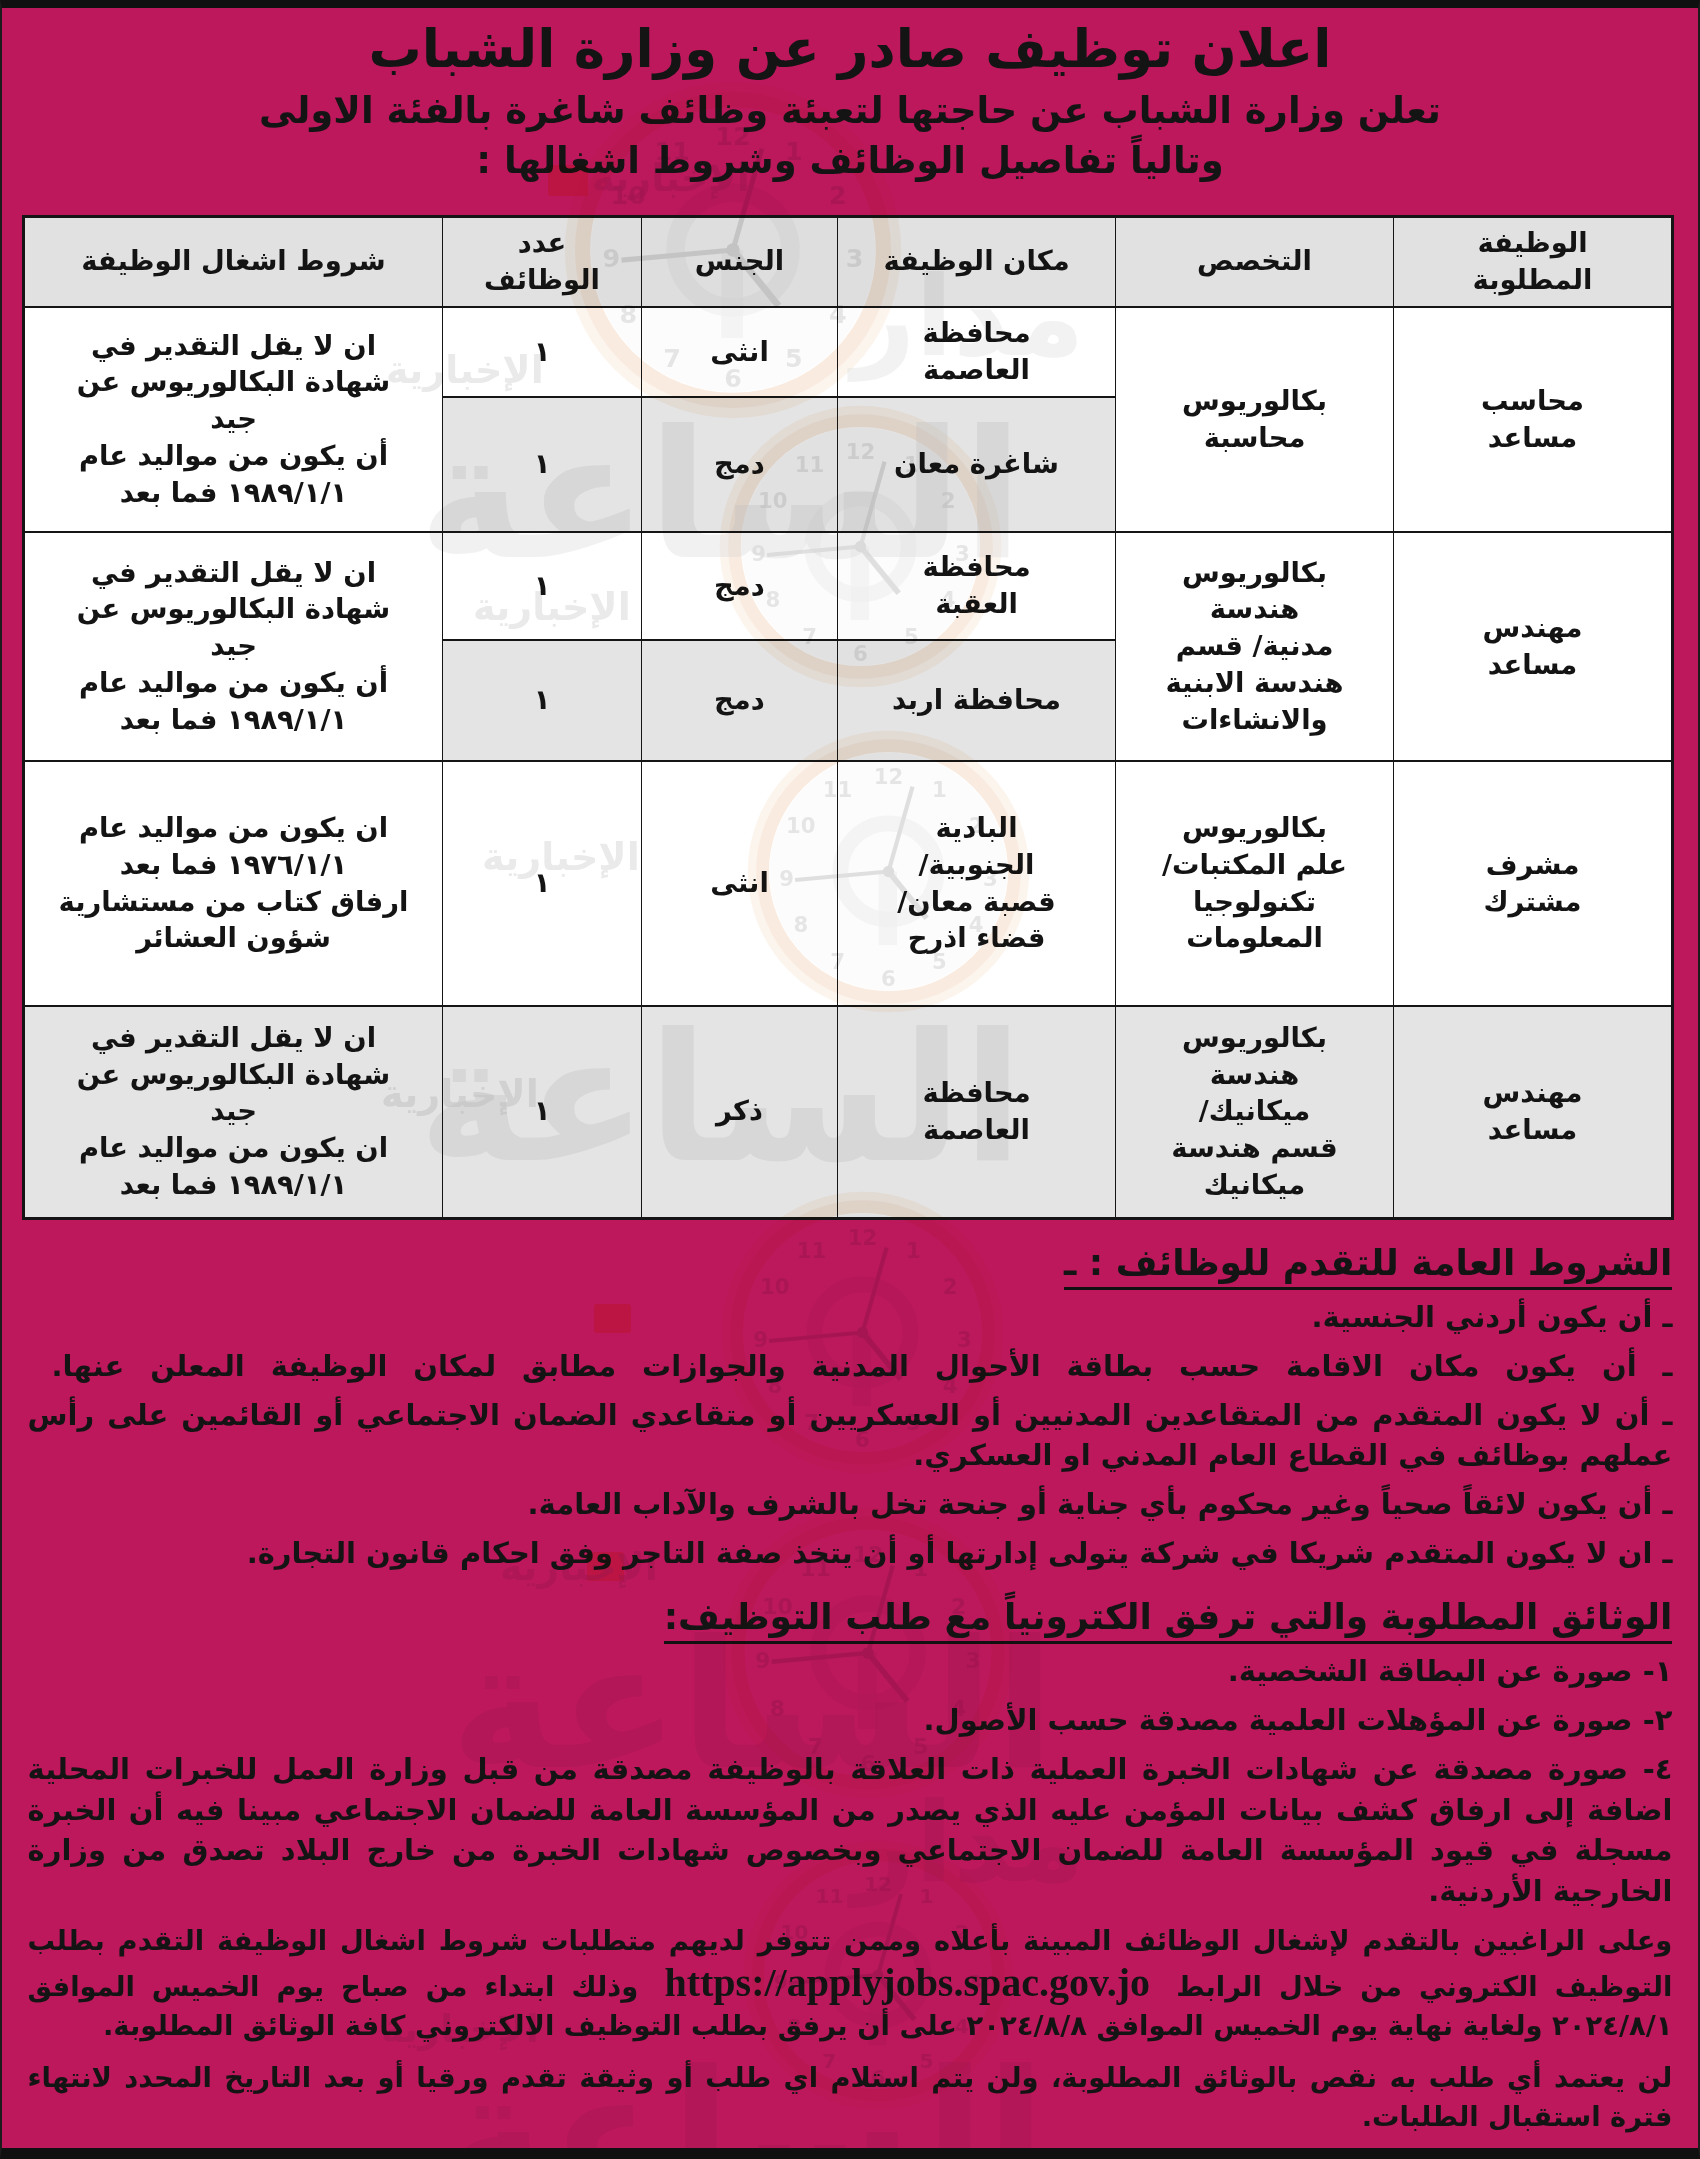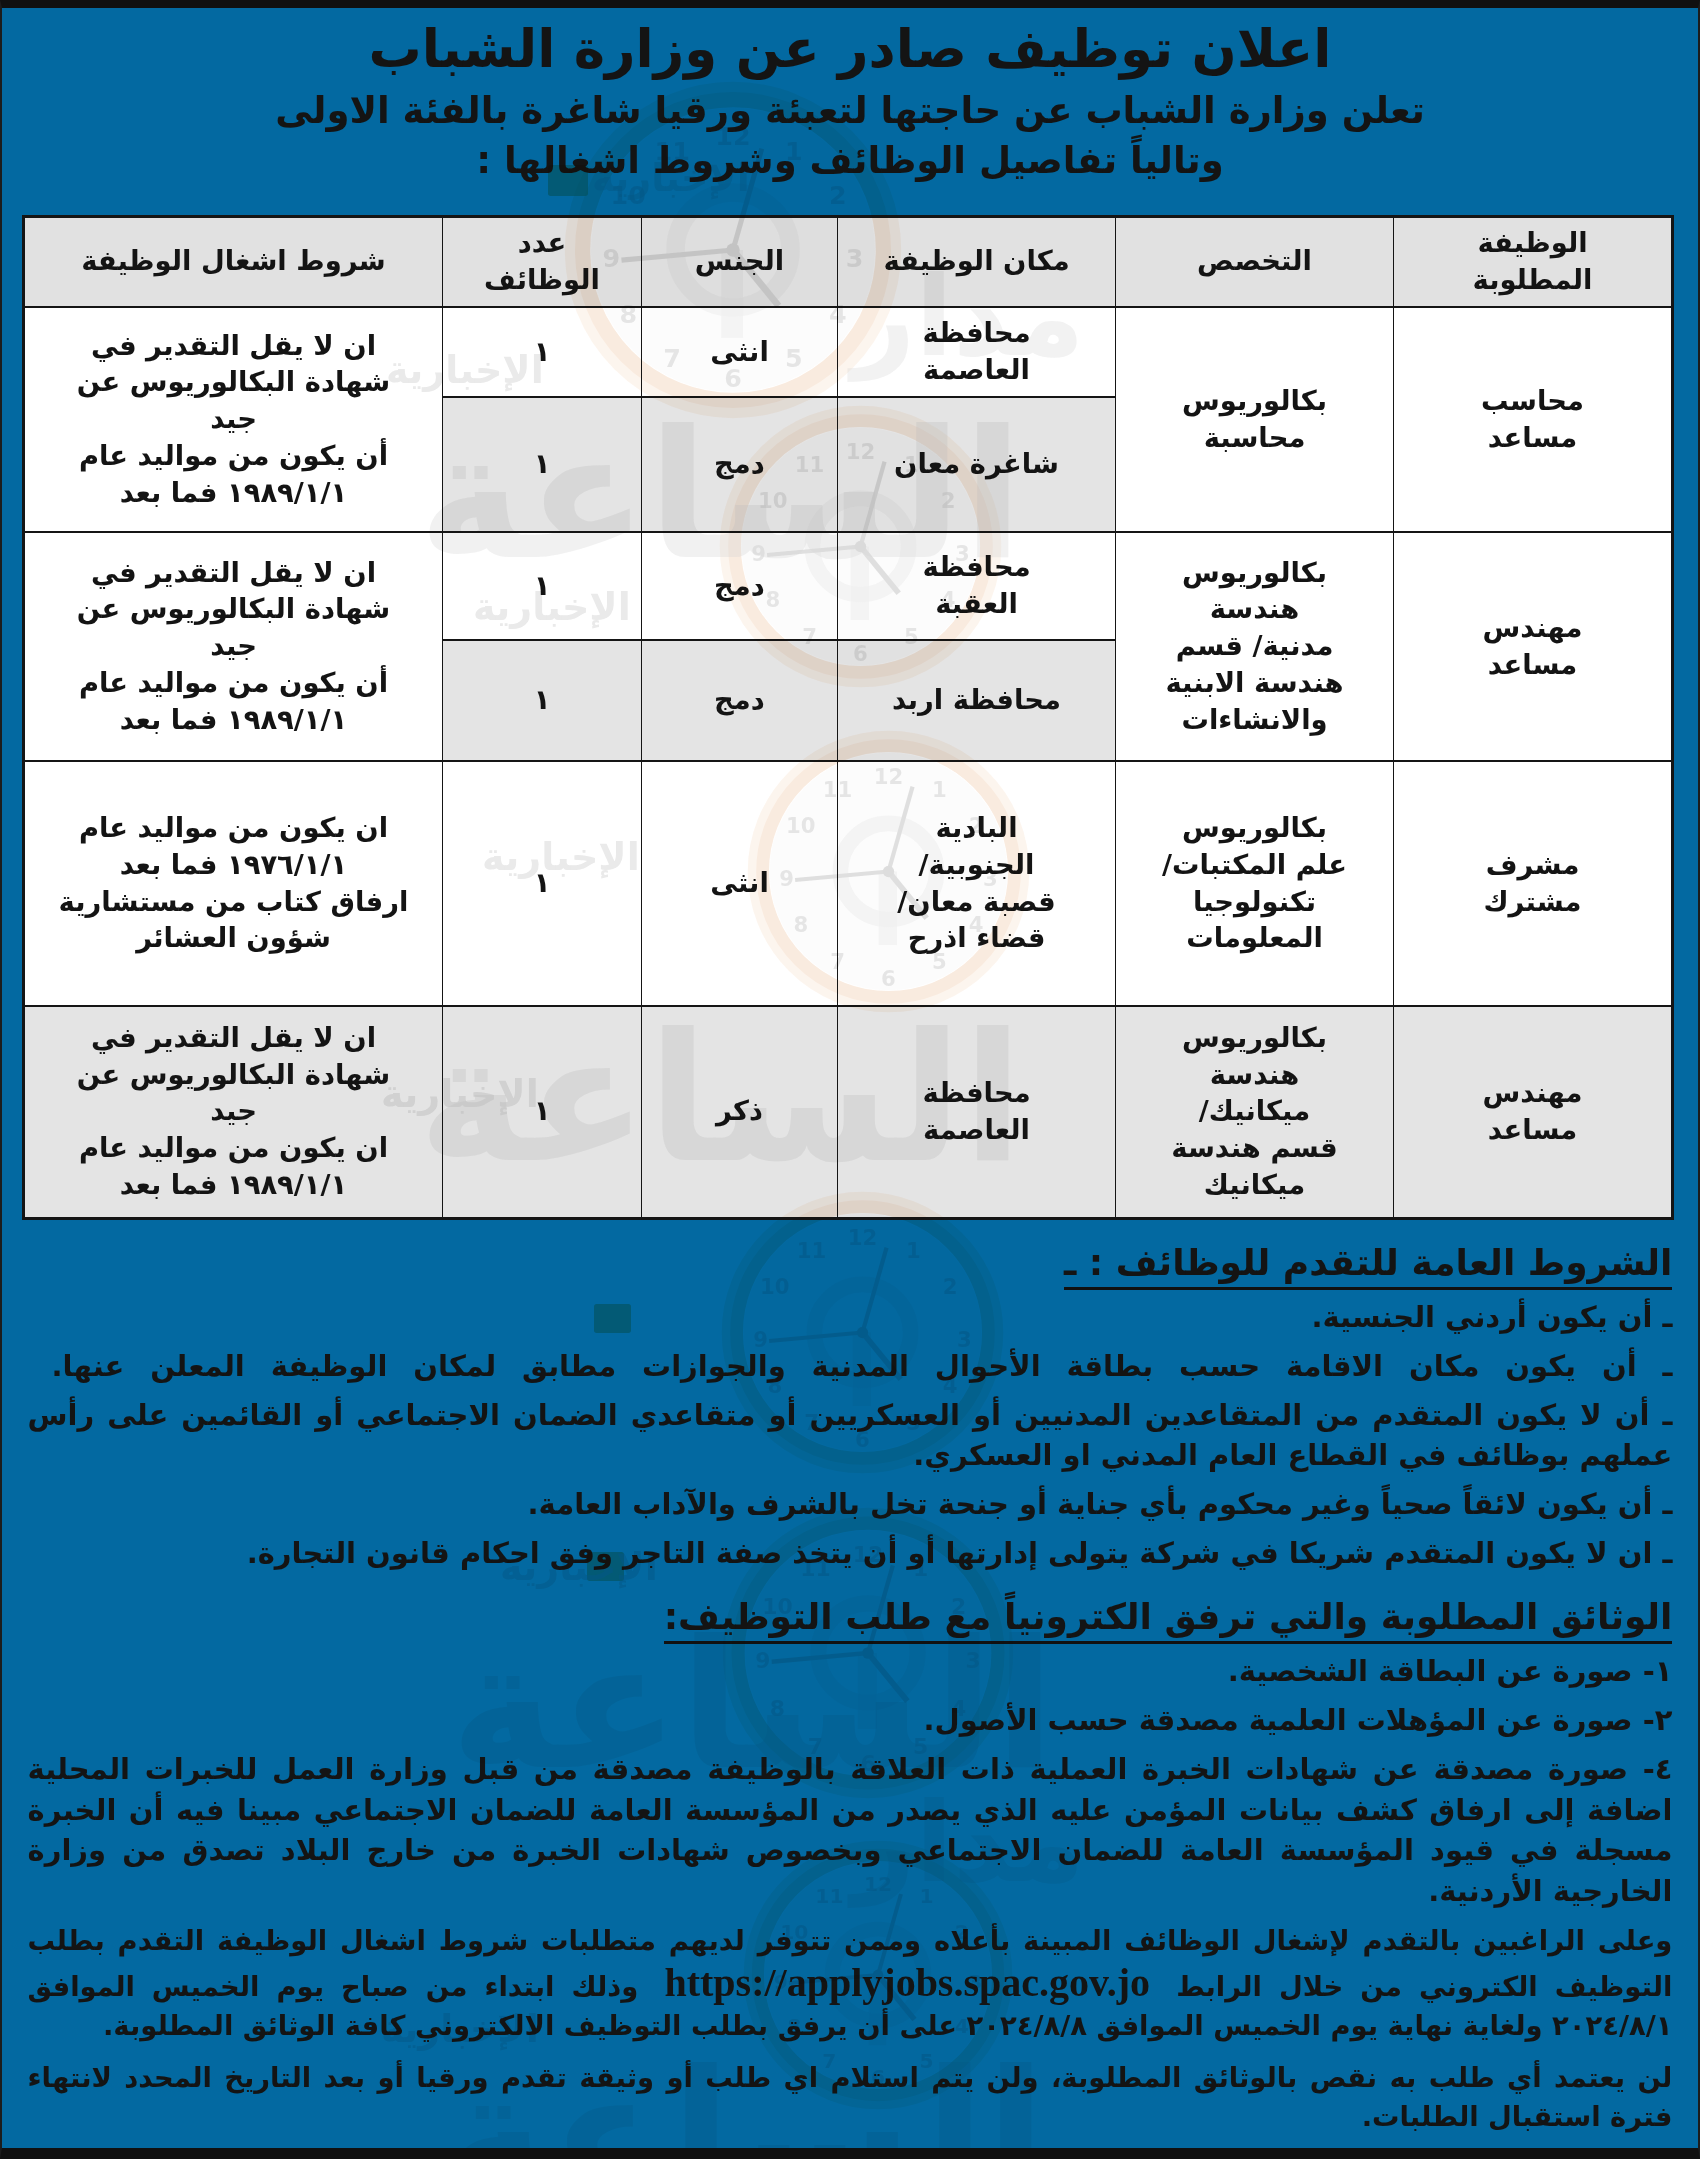--- a/index.html
+++ b/index.html
@@ -9,21 +9,21 @@
     font-weight:bold;color:#141414;
     position:relative;overflow:hidden;
   }
   .page{
     position:relative;box-sizing:border-box;
     width:1700px;height:2159px;
     border-top:8.2px solid #101010;
     border-bottom:11px solid #101010;
     border-left:2.7px solid #1c1c1c;
     border-right:2.7px solid #1c1c1c;
-    overflow:hidden;background:#0369a1;
+    overflow:hidden;background:#be185d;
   }
   .content{position:relative;z-index:1;}
 
   
   .t1{margin:12.8px 18.3px 0;text-align:center;font-size:53px;line-height:1.05;letter-spacing:0;}
   .t2{margin:14.6px 64px 0;text-align:center;font-size:37px;line-height:1.1;}
   .t3{margin:9.1px 18.3px 0;text-align:center;font-size:37px;line-height:1.1;}
 
   
   table.jobs{
@@ -75,21 +75,21 @@
   .wm-orange{position:absolute;background:#f8a050;opacity:.65;border-radius:2.7px;}
 </style>
 </head>
 <body>
 
 <div class="page">
 
   <div class="content">
 
     <h1 class="t1">اعلان توظيف صادر عن وزارة الشباب</h1>
-    <h2 class="t2">تعلن وزارة الشباب عن حاجتها لتعبئة ورقيا شاغرة بالفئة الاولى</h2>
+    <h2 class="t2">تعلن وزارة الشباب عن حاجتها لتعبئة وظائف شاغرة بالفئة الاولى</h2>
     <h2 class="t3">وتالياً تفاصيل الوظائف وشروط اشغالها :</h2>
 
     <table class="jobs">
       <colgroup>
         <col style="width:279px">
           <col style="width:278px">
           <col style="width:278px">
         <col style="width:196px">
           <col style="width:199px">
           <col style="width:419px">

